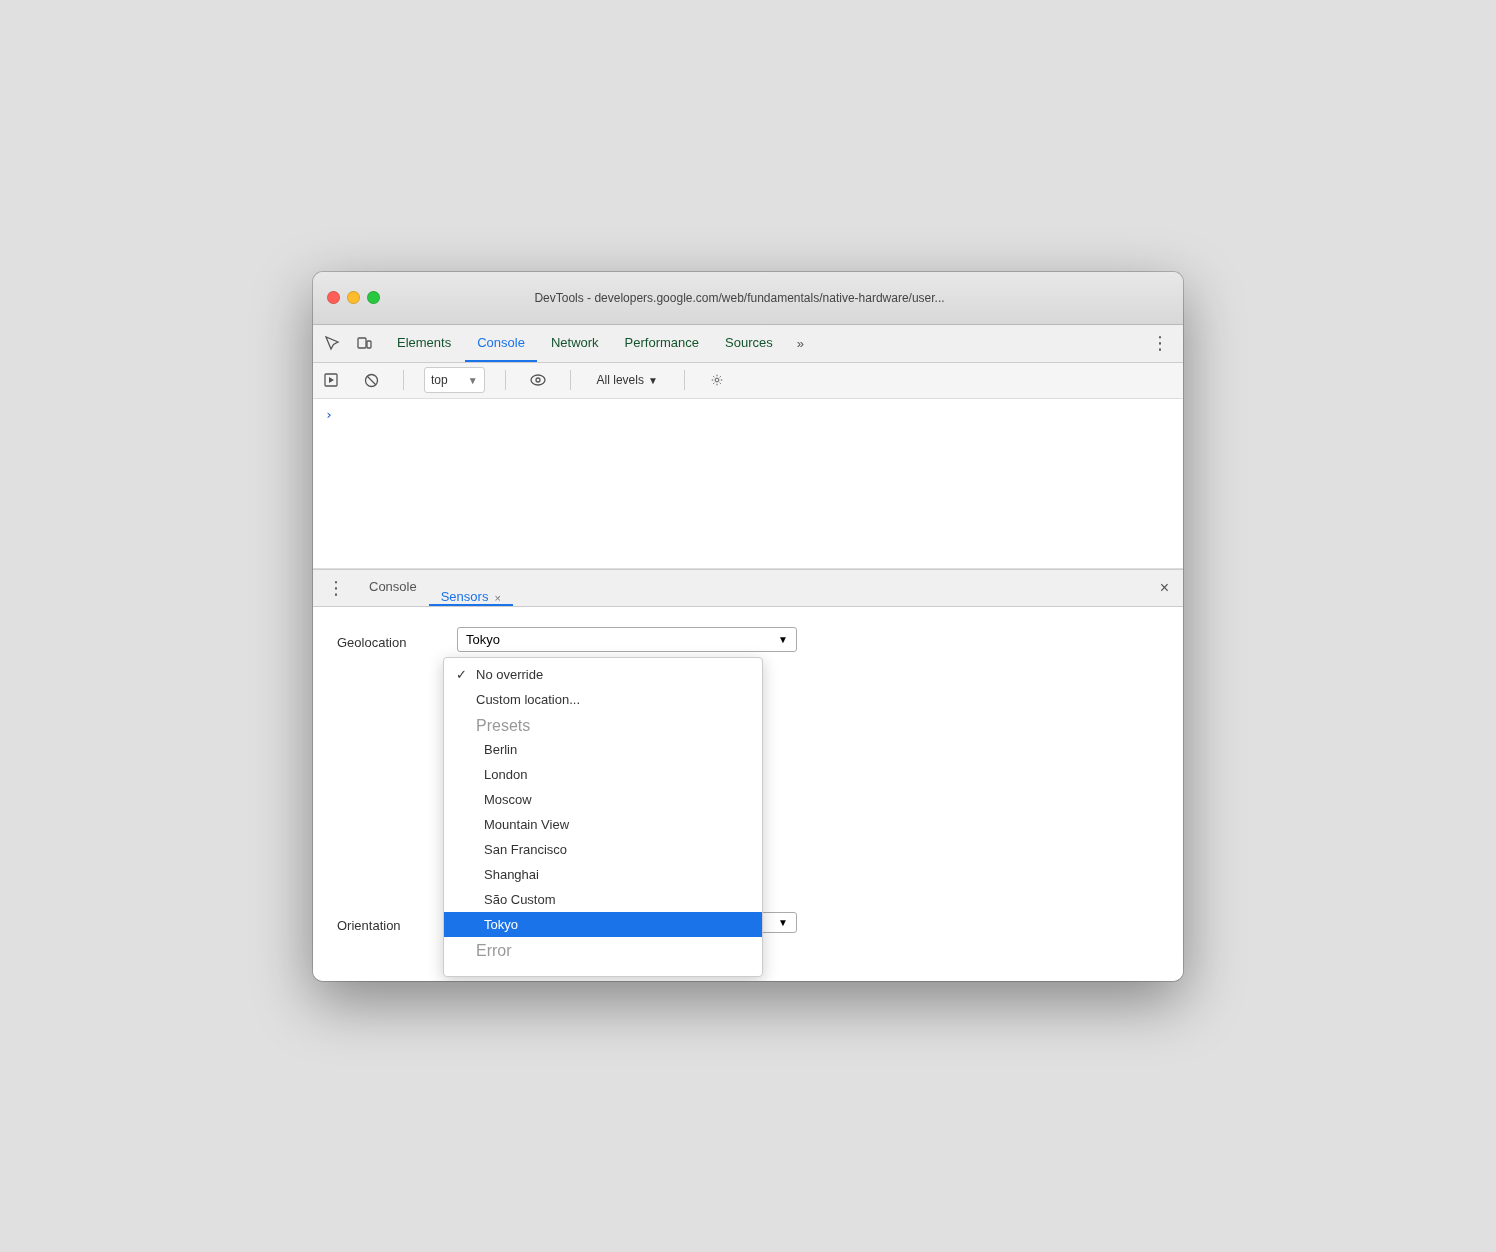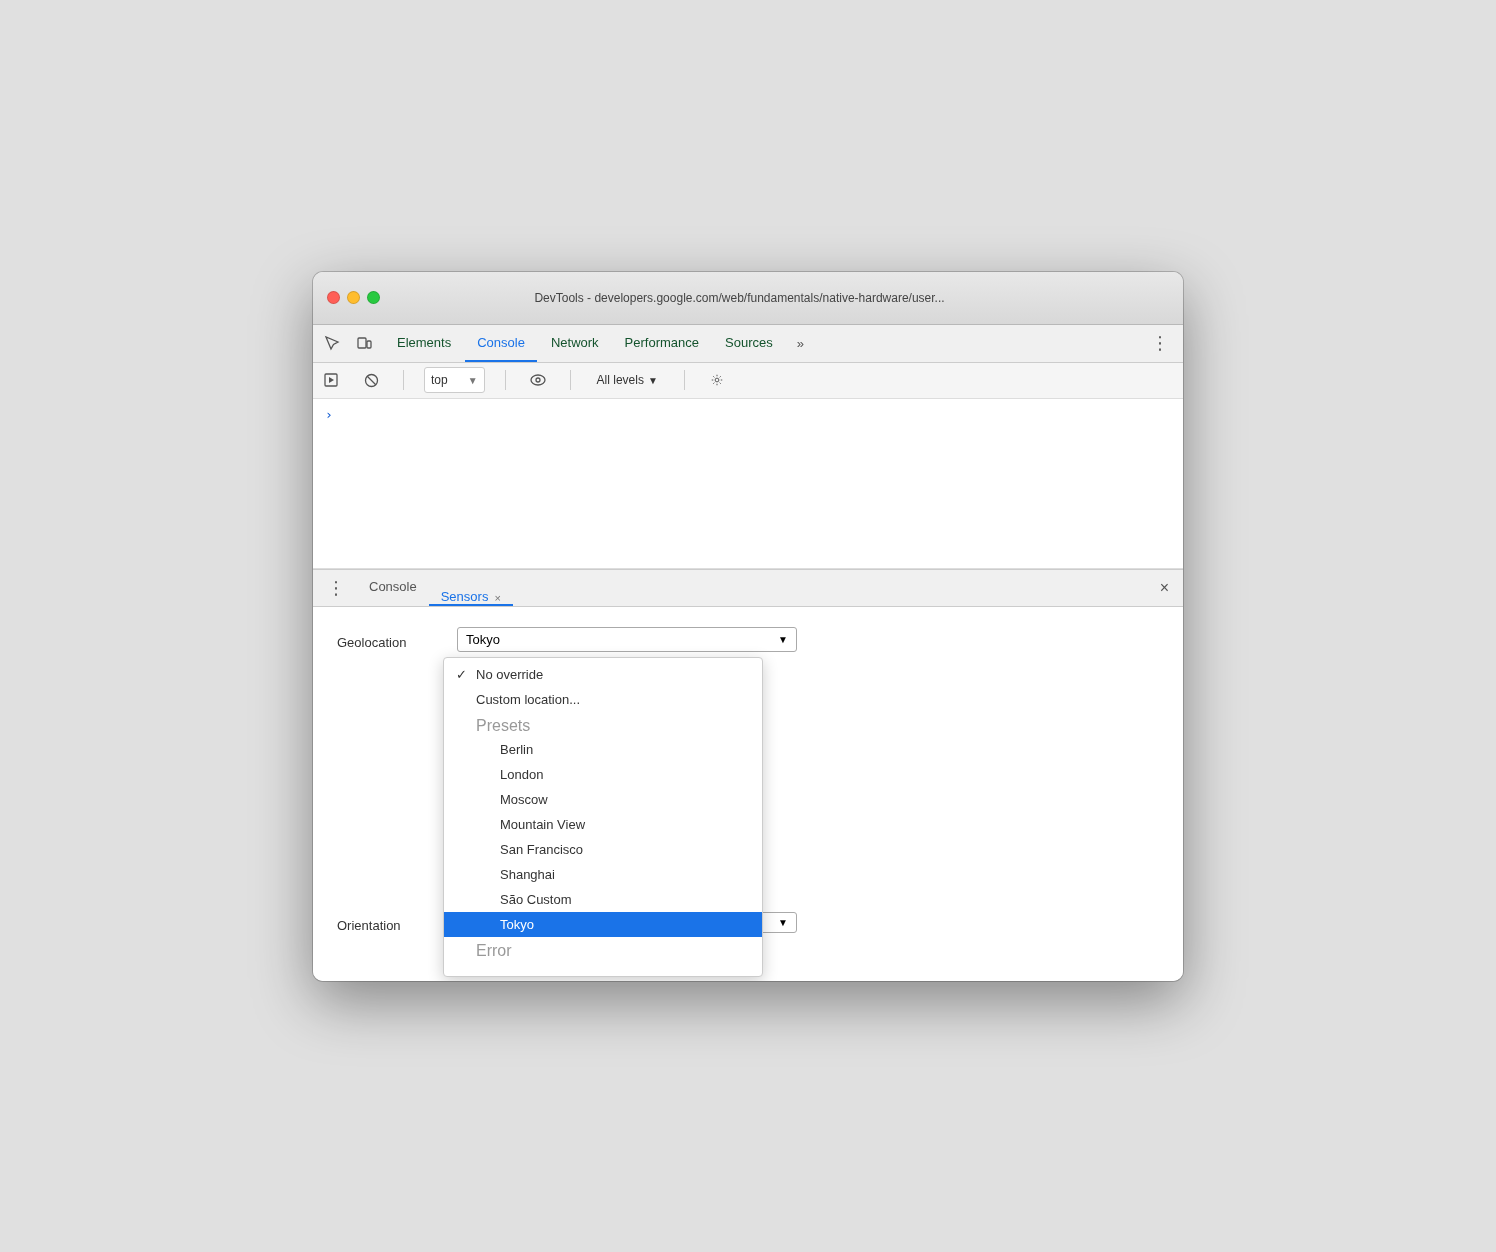--- a/index.html
+++ b/index.html
@@ -312,21 +312,21 @@
       width: 20px;
       font-size: 13px;
       flex-shrink: 0;
     }
     .dd-section-header {
       padding: 5px 16px 2px 32px;
       font-size: 16px;
       color: #999;
     }
     .dd-item-indent {
-      padding-left: 36px;
+      padding-left: 20px;
     }
   </style>
 </head>
 <body>
 
 <div class="window">
 
   <div class="title-bar">
     <div class="traffic-lights">
       <div class="traffic-light tl-close"></div>

